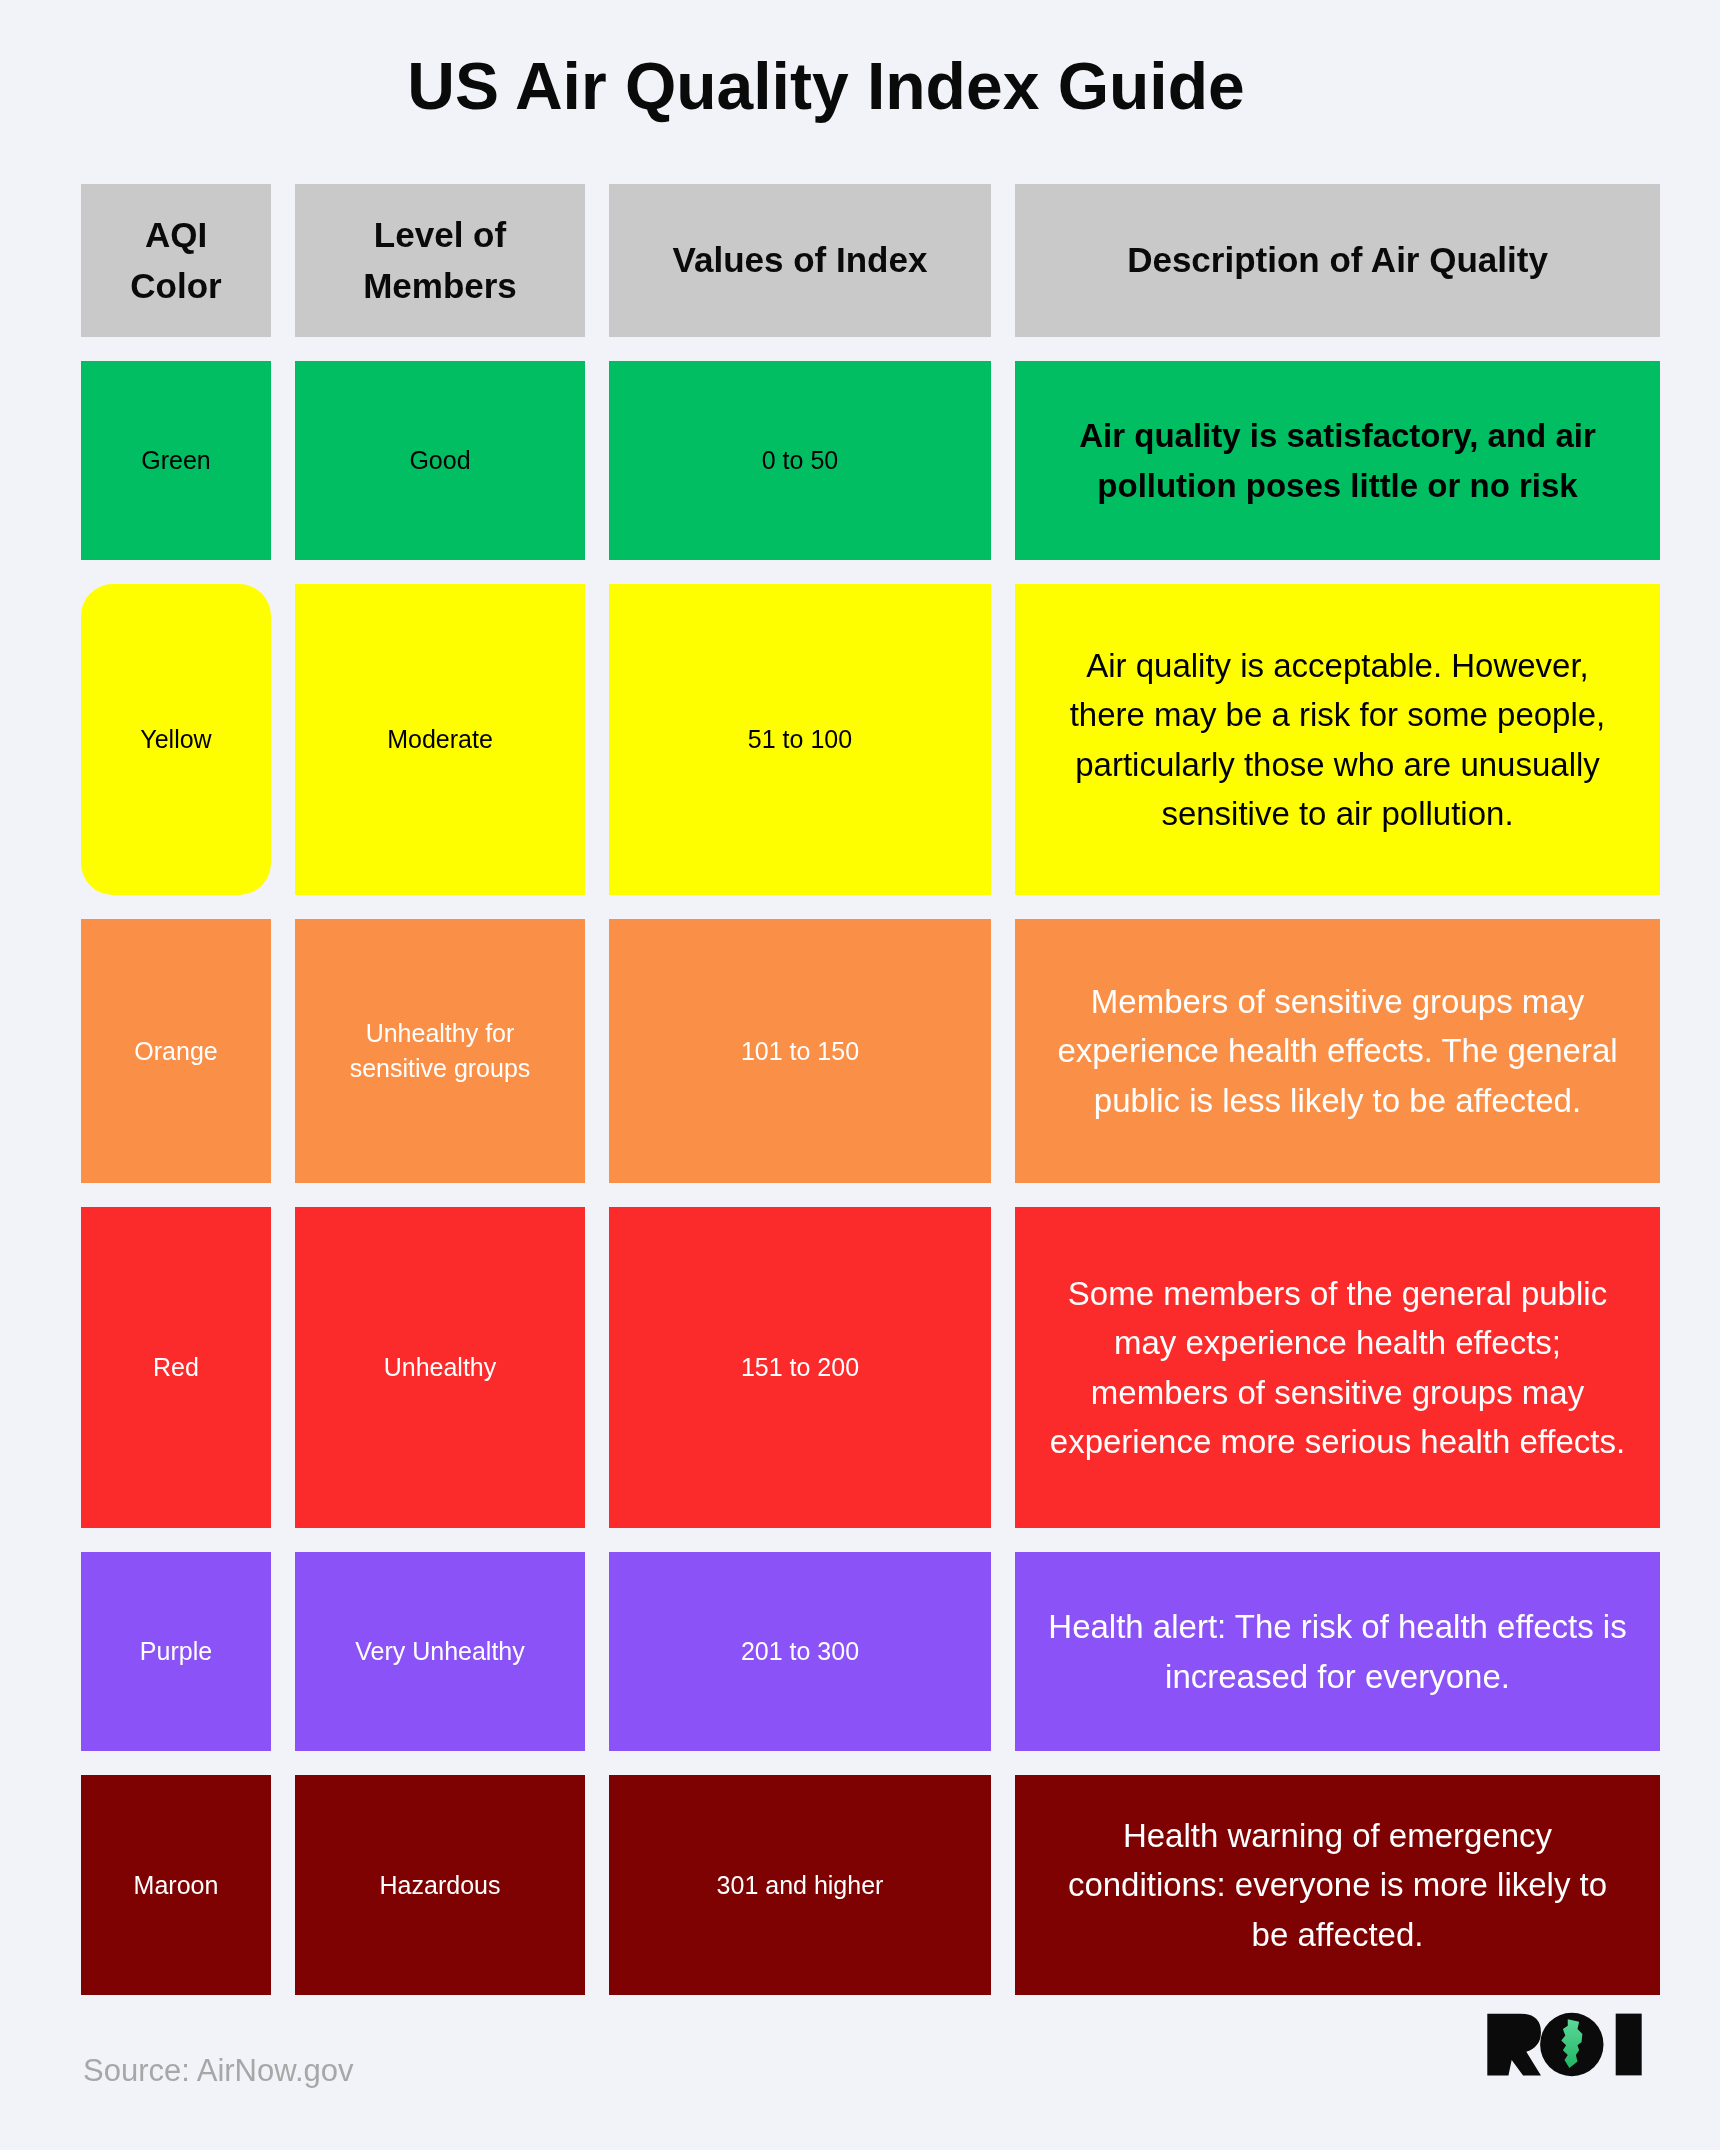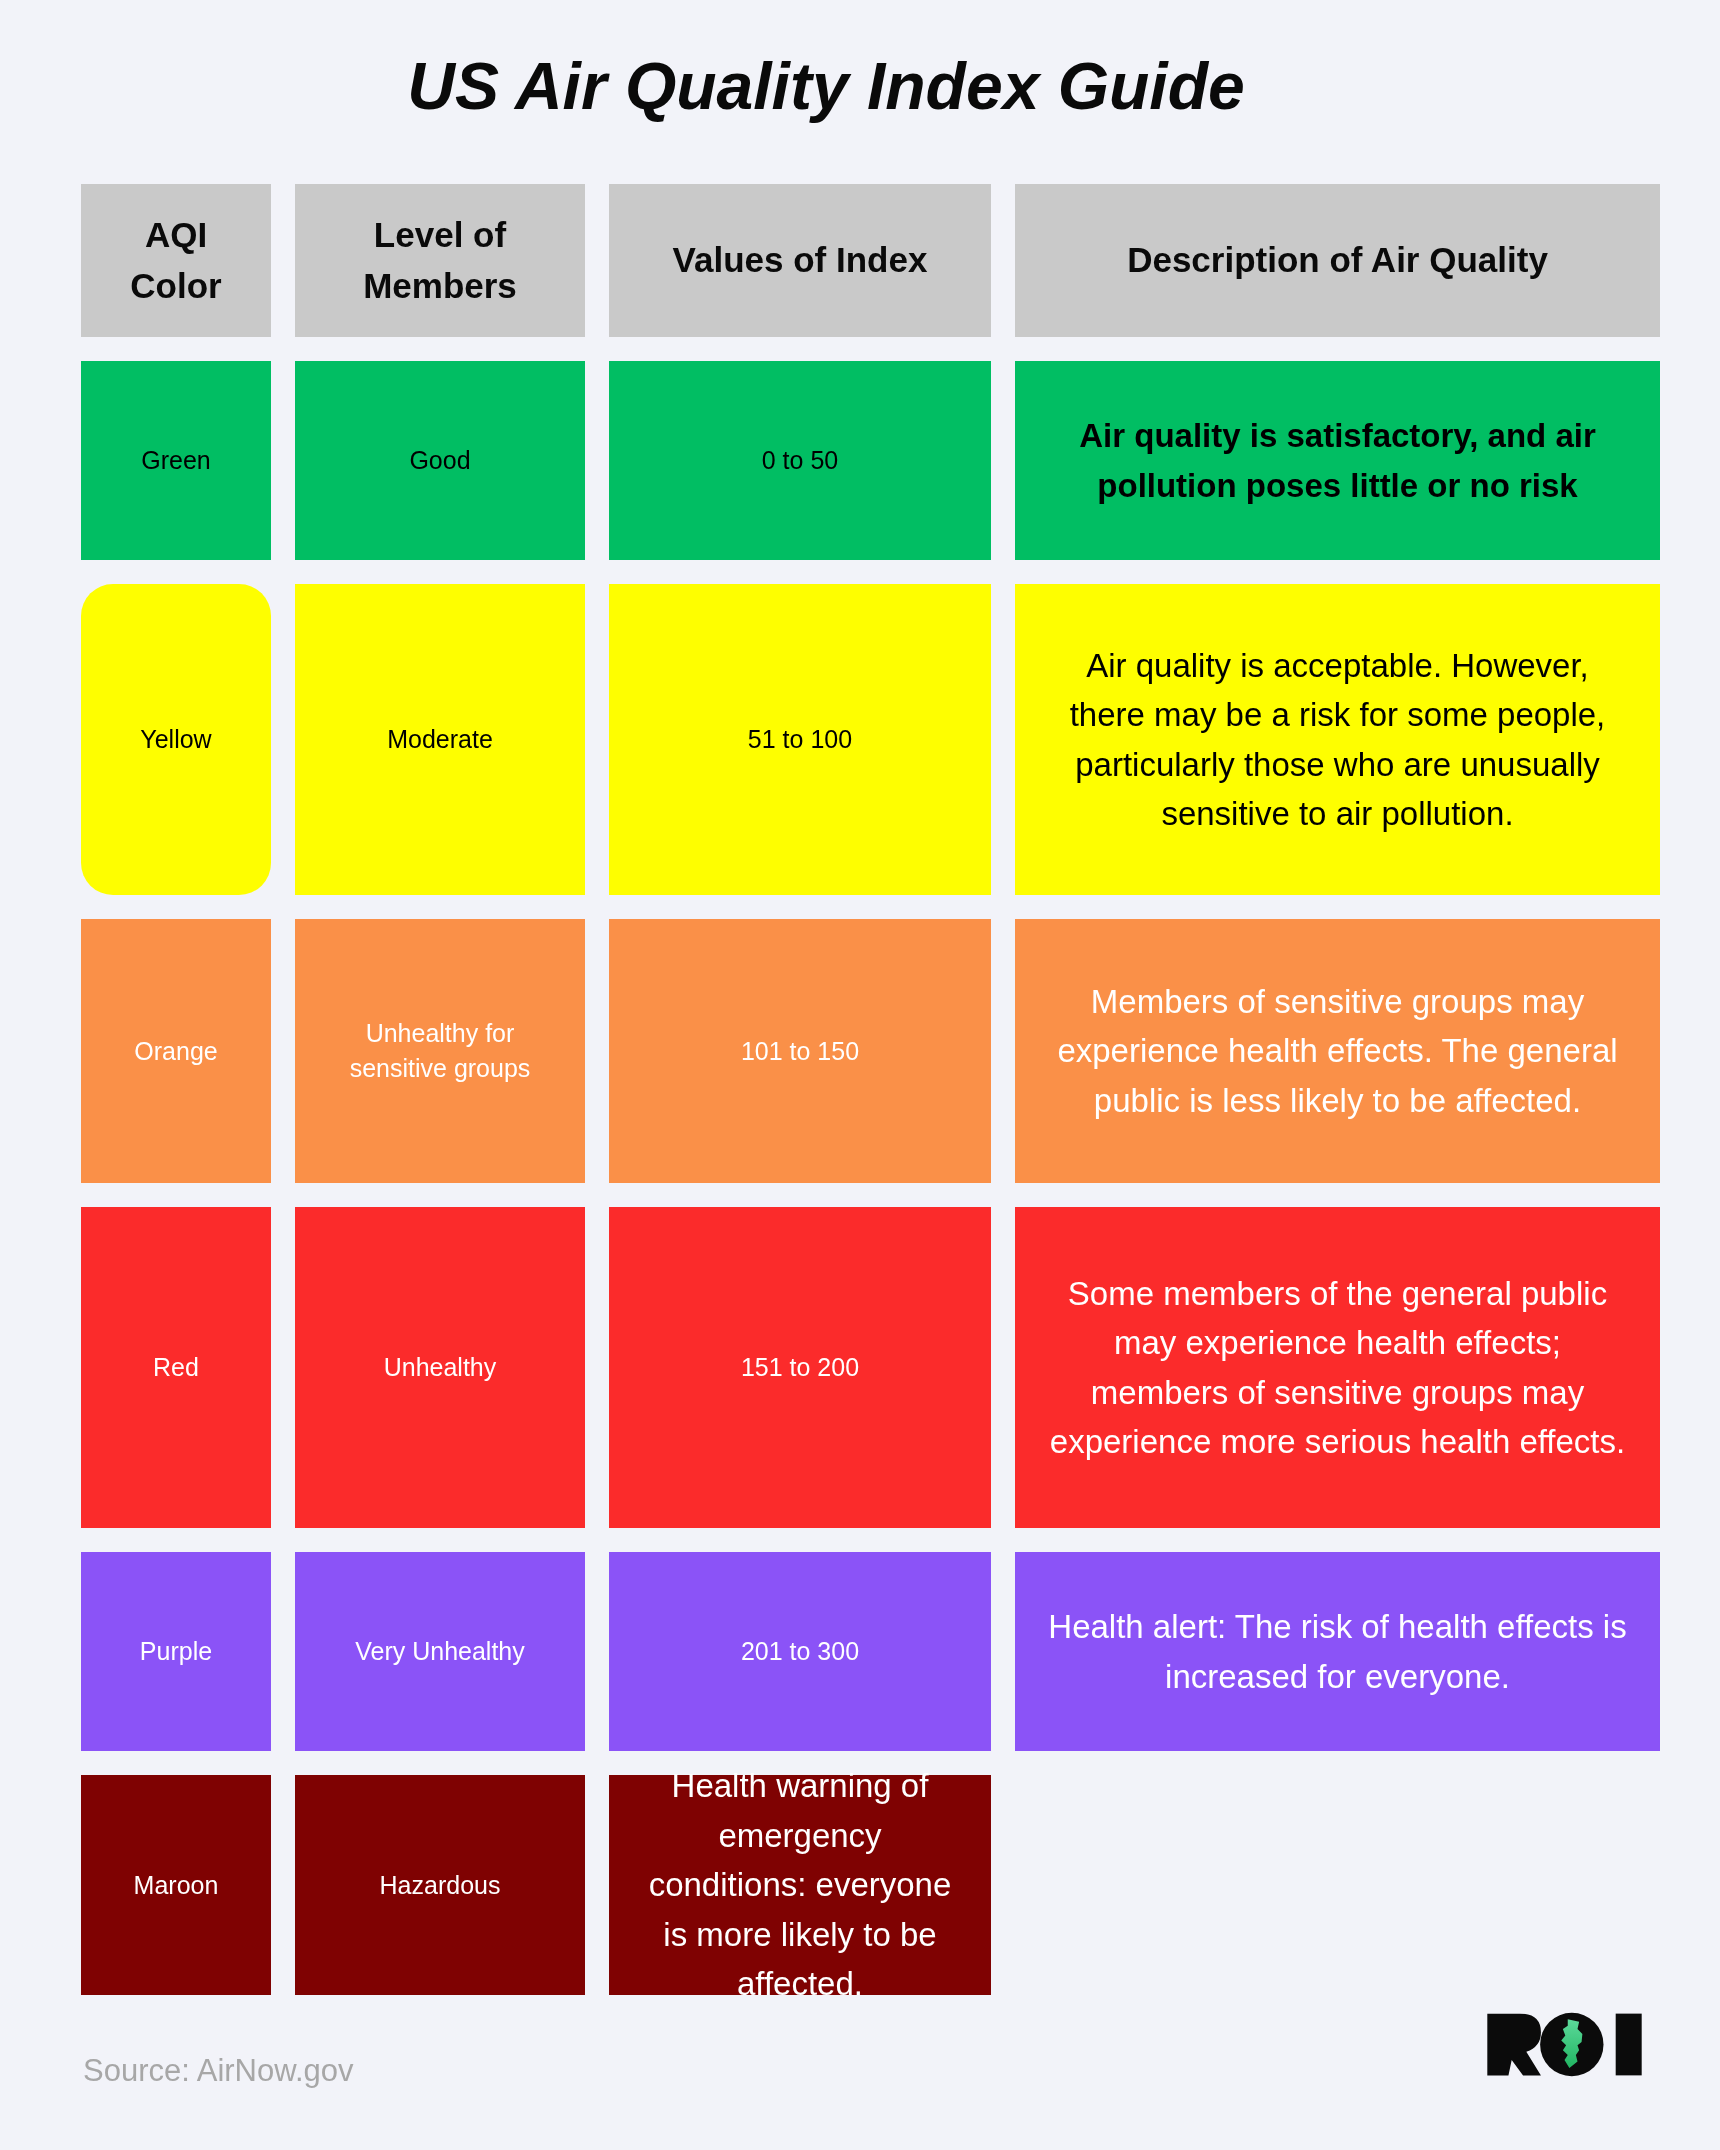--- a/index.html
+++ b/index.html
@@ -5,21 +5,21 @@
   html,body{margin:0;padding:0;}
   body{
     width:1721px;height:2151px;
     font-family:"Liberation Sans",sans-serif;
     position:relative;overflow:hidden;
   }
   .page{position:absolute;inset:0;}
   .title{
     position:absolute;top:48px;left:0;width:1652px;
     text-align:center;font-size:66px;font-weight:800;
-    letter-spacing:0;color:#0a0a0a;font-style:italic;
+    letter-spacing:0;color:#0a0a0a;
   }
   .grid{
     position:absolute;left:81px;top:184px;
     display:grid;
     grid-template-columns:190px 290px 382px 645px;
     grid-template-rows:153px 199px 311px 264px 321px 199px 220px;
     column-gap:24px;row-gap:24px;
   }
   .cell{
     display:flex;align-items:center;justify-content:center;
@@ -71,20 +71,21 @@
     <div class="cell val" style="background: rgb(251, 43, 43); color: rgb(255, 255, 255);">151 to 200</div>
     <div class="cell desc" style="background: rgb(251, 43, 43); color: rgb(255, 255, 255);">Some members of the general public may experience health effects; members of sensitive groups may experience more serious health effects.</div>
 
     <div class="cell val" style="background: rgb(139, 83, 247); color: rgb(255, 255, 255);">Purple</div>
     <div class="cell val" style="background: rgb(139, 83, 247); color: rgb(255, 255, 255);">Very Unhealthy</div>
     <div class="cell val" style="background: rgb(139, 83, 247); color: rgb(255, 255, 255);">201 to 300</div>
     <div class="cell desc" style="background: rgb(139, 83, 247); color: rgb(255, 255, 255);">Health alert: The risk of health effects is increased for everyone.</div>
 
     <div class="cell val" style="background: rgb(127, 2, 2); color: rgb(255, 255, 255);">Maroon</div>
     <div class="cell val" style="background: rgb(127, 2, 2); color: rgb(255, 255, 255);">Hazardous</div>
+    <div class="cell val" style="background: rgb(127, 2, 2); color: rgb(255, 255, 255);">301 and higher</div>
     <div class="cell desc" style="background: rgb(127, 2, 2); color: rgb(255, 255, 255);">Health warning of emergency conditions: everyone is more likely to be affected.</div>
 
   </div>
 
   <div class="footer-source" style="color: rgb(167, 167, 167);">Source: AirNow.gov</div>
 
   <svg class="logo" viewBox="0 0 190 80" aria-label="ROI">
     <defs>
       <linearGradient id="njg" x1="0" y1="0" x2="0" y2="1">
         <stop offset="0" stop-color="#5CD99A"></stop>

